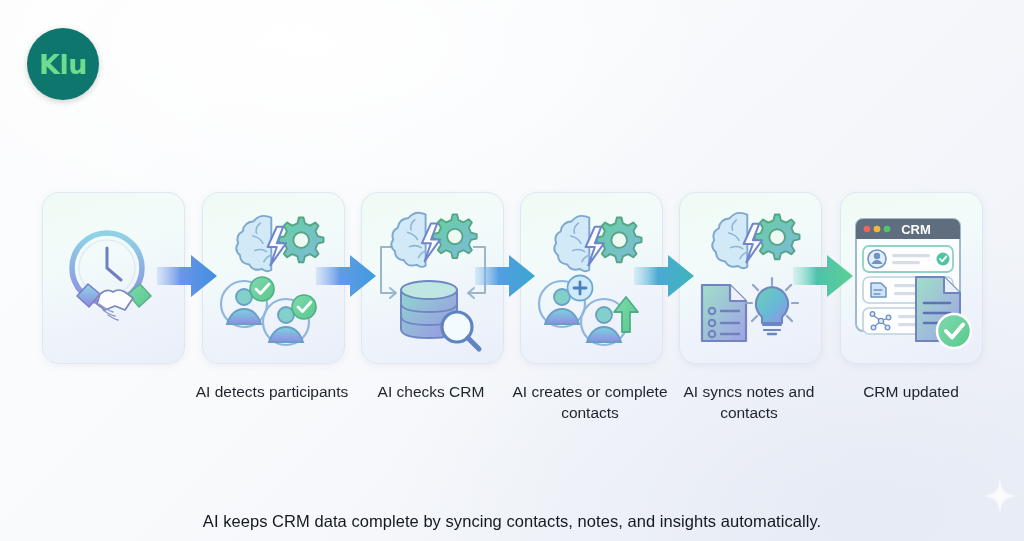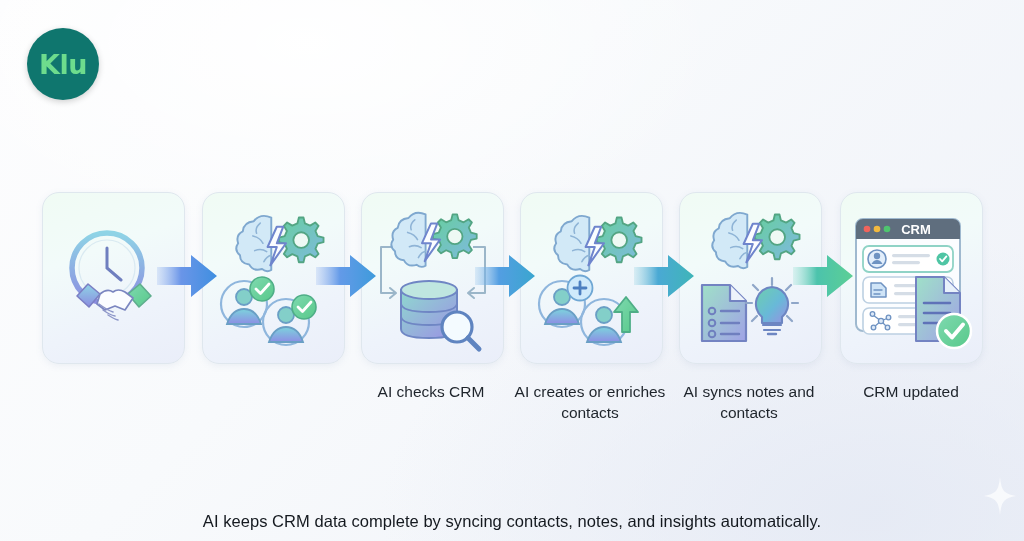--- a/index.html
+++ b/index.html
@@ -435,22 +435,23 @@
         <path d="M76 98 L102 98 M76 108 L102 108 M76 118 L96 118" stroke="#5f72b8" stroke-width="2.6" stroke-linecap="round"></path>
 
         <circle cx="106" cy="126" r="17" fill="url(#gGreen)" stroke="#ffffff" stroke-width="2.5"></circle>
         <path d="M98 126 l6 6.5 l11 -13" fill="none" stroke="#ffffff" stroke-width="4" stroke-linecap="round" stroke-linejoin="round"></path>
       </svg>
     </div>
   </div>
 </div>
 
 <div id="step-labels">
+  <div class="step-label" style="left:188px">AI detects participants</div>
   <div class="step-label" style="left:347px">AI checks CRM</div>
-  <div class="step-label" style="left:506px">AI creates or enriches contacts</div>
+  <div class="step-label" style="left:506px">AI creates or complete contacts</div>
   <div class="step-label" style="left:665px">AI syncs notes and contacts</div>
   <div class="step-label" style="left:827px">CRM updated</div>
 </div>
 
 <div id="caption">AI keeps CRM data complete by syncing contacts, notes, and insights automatically.</div>
 
 <div id="sparkle-decoration">
   <svg width="32" height="38" viewBox="0 0 32 38">
     <path d="M16 0 C17.5 13 19 16.5 32 19 C19 21.5 17.5 25 16 38 C14.5 25 13 21.5 0 19 C13 16.5 14.5 13 16 0 Z" fill="#ffffff" opacity="0.92"></path>
   </svg>

